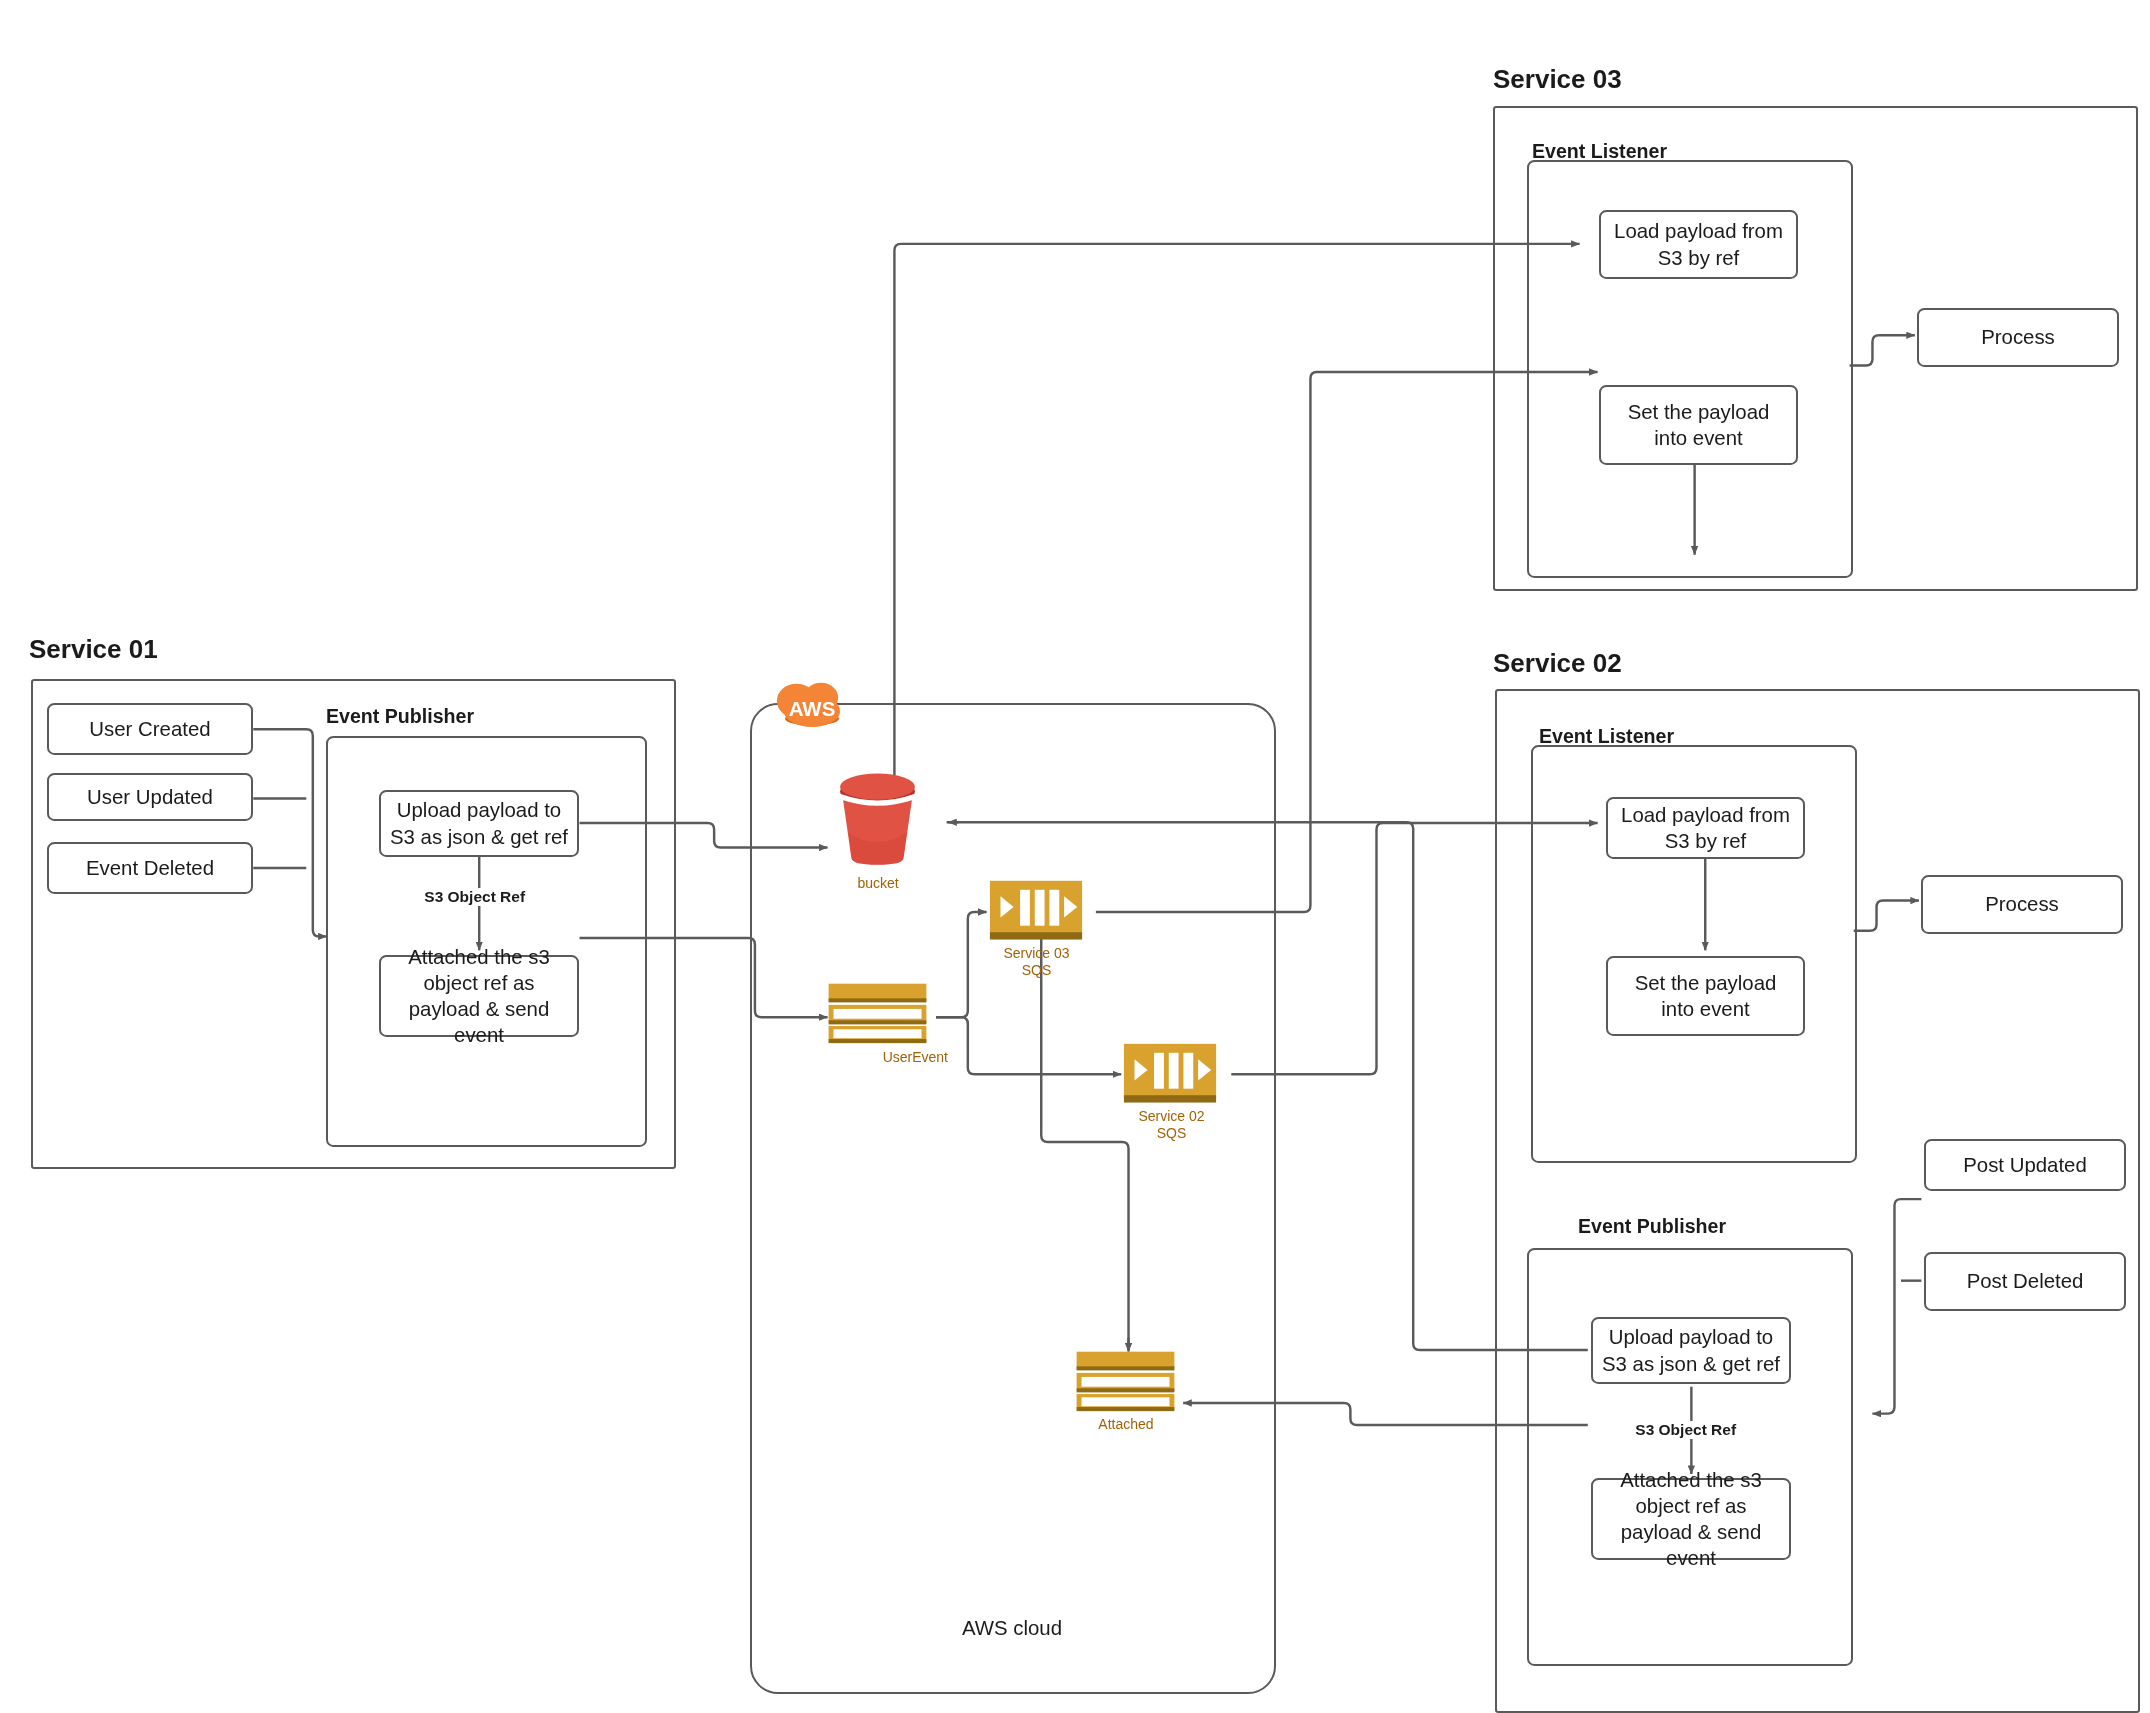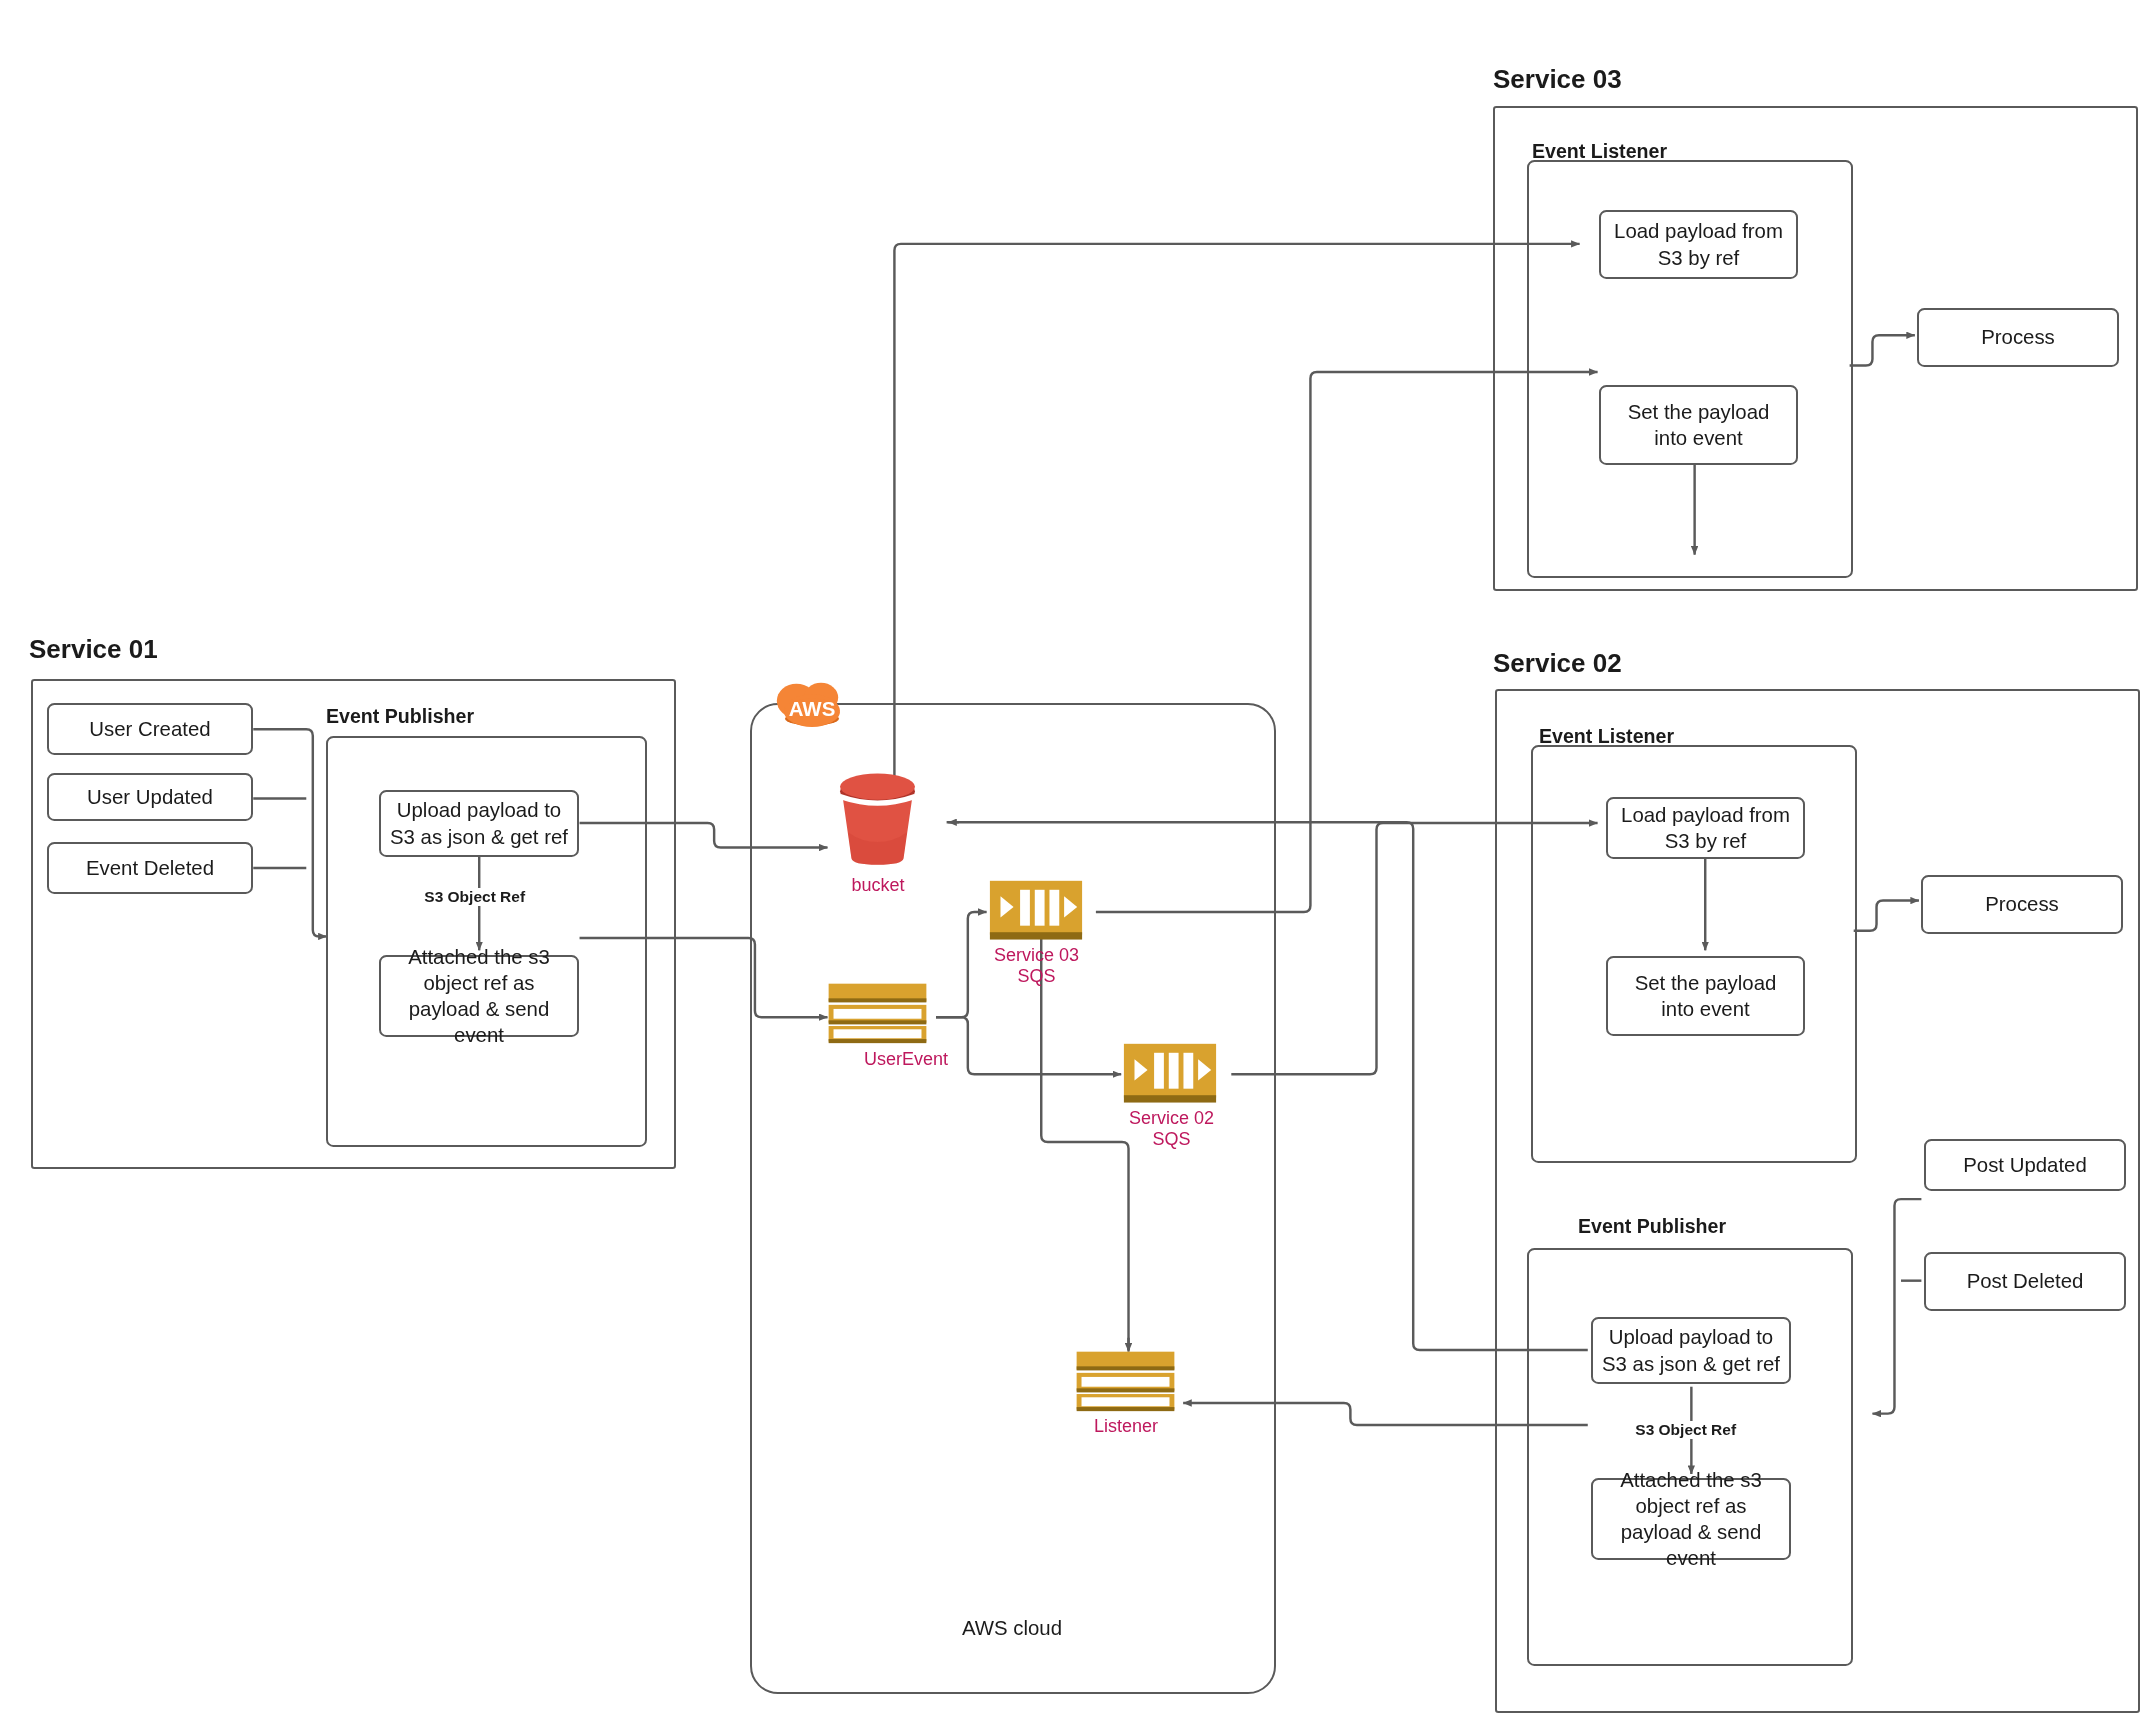--- a/index.html
+++ b/index.html
@@ -72,22 +72,22 @@
     font-size: 15.5px;
     font-weight: bold;
     color: #1b1b1b;
     white-space: nowrap;
     z-index: 8;
     background: #ffffff;
     padding: 0 3.3px;
   }
   .icon-caption {
     position: absolute;
-    font-size: 18px;
-    color: #be185d;
+    font-size: 14px;
+    color: #a16207;
     text-align: center;
     line-height: 1.18;
     z-index: 7;
   }
   .cloud-caption {
     position: absolute;
     font-size: 20.4px;
     color: #1b1b1b;
     text-align: center;
     z-index: 7;
@@ -255,21 +255,21 @@
       <rect x="2" y="2" width="120" height="22" fill="#D9A22E"></rect>
       <rect x="2" y="20" width="120" height="5" fill="#8E6A14"></rect>
       <rect x="2" y="28" width="120" height="22" fill="#D9A22E"></rect>
       <rect x="8" y="33" width="108" height="12" fill="#ffffff"></rect>
       <rect x="2" y="47" width="120" height="5" fill="#8E6A14"></rect>
       <rect x="2" y="54" width="120" height="19" fill="#D9A22E"></rect>
       <rect x="8" y="58" width="108" height="11" fill="#ffffff"></rect>
       <rect x="2" y="70" width="120" height="5" fill="#8E6A14"></rect>
     </svg>
   </div>
-  <div class="icon-caption" style="left:1056px; top:1416px; width:140px;">Listener</div>
+  <div class="icon-caption" style="left:1056px; top:1416px; width:140px;">Attached</div>
 
   <div class="title" style="left:1493px; top:64px;">Service 03</div>
 
   <div class="group" style="left:1493px; top:106px; width:645px; height:485px;"></div>
 
   <div class="sublabel" style="left:1532px; top:140px;">Event Listener</div>
 
   <div class="group inner" style="left:1527px; top:160px; width:326px; height:418px;"></div>
 
   <div class="node" style="left:1599px; top:210px; width:199px; height:69px;">Load      payload from S3 by ref</div>

